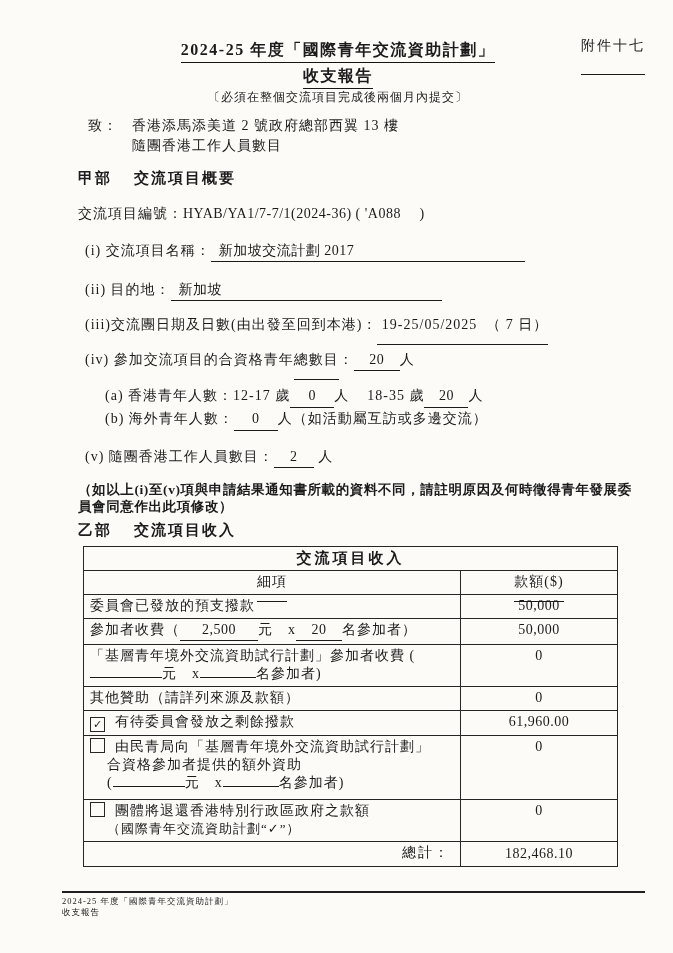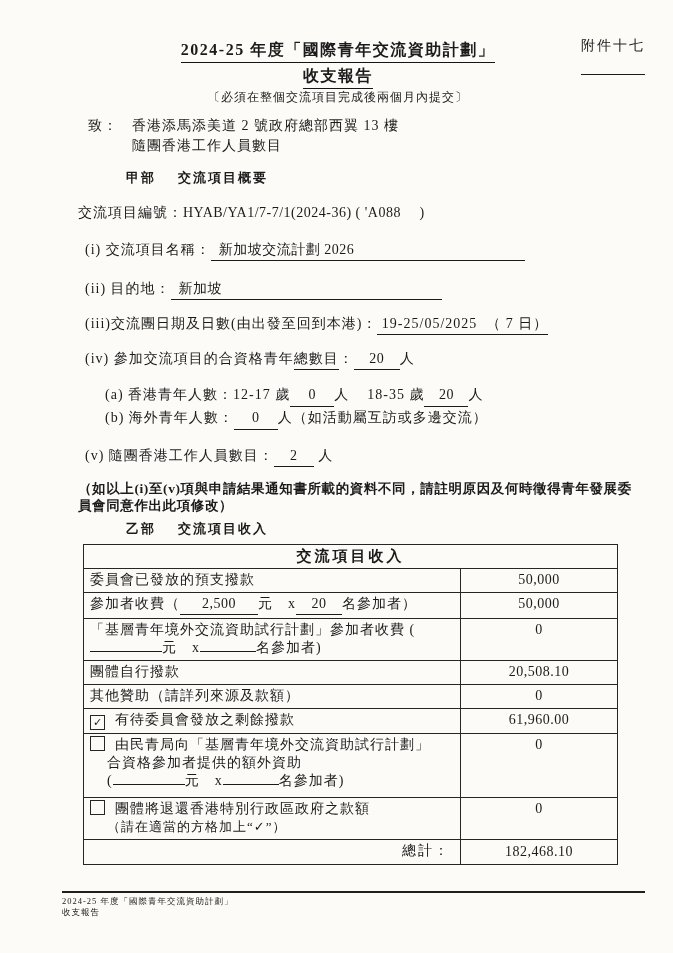--- a/index.html
+++ b/index.html
@@ -24,33 +24,33 @@
     display:inline-block; font-weight:bold; font-size:16px; letter-spacing:1.5px;
     border-bottom:1.7px solid #151515; padding-bottom:1px;
   }
   .t2 { margin-top:3px; }
   .subnote { margin-top:0; font-size:12px; letter-spacing:1px; }
 
   .content { margin-left:78px; width:562px; letter-spacing:1px; }
   .to-row { margin-top:10px; display:flex; margin-left:10px; line-height:20px; }
   .to-row .addr { margin-left:14px; }
 
-  .sec-head { margin-top:13px; font-weight:bold; font-size:13px; letter-spacing:2px;margin-left:48px; }
+  .sec-head { margin-top:13px; font-weight:bold; font-size:15px; letter-spacing:2px; }
   .sec-head .sec-title { margin-left:22px; }
 
   .line { line-height:19px; }
   .proj { margin-top:16px; }
   .proj .latin { letter-spacing:0.5px; }
   .it { margin-left:7px; }
   .mt18 { margin-top:18px; }
   .mt16 { margin-top:16px; }
   .mt14 { margin-top:14px; }
   .mt6  { margin-top:6px; }
 
-  .u { border-bottom:1.2px solid #1b1b1b; padding-bottom:3px; }
+  .u { border-bottom:1.2px solid #1b1b1b; padding-bottom:12px; }
   .blank {
     display:inline-block; border-bottom:1.2px solid #1b1b1b;
     text-align:center; letter-spacing:0.5px; padding-bottom:1px;
     vertical-align:baseline;
   }
   .blank.left { text-align:left; padding-left:8px; }
   .w308 { width:306px; } .w265 { width:263px; }
   .w46 { width:46px; } .w44 { width:44px; } .w40 { width:40px; }
   .w80 { width:78px; } .w48 { width:46px; }
   .w72 { width:72px; } .w58 { width:56px; }
@@ -113,21 +113,21 @@
     <div class="sec-head">
       <span>甲部</span><span class="sec-title">交流項目概要</span>
     </div>
 
     <div class="line proj">
       <span>交流項目編號：</span><span class="latin">HYAB/YA1/7-7/1(2024-36) (  'A088　 )</span>
     </div>
 
     <div class="line it mt18">
       <span>(i)</span>
-      <span>交流項目名稱：</span><span class="blank left w308"><span>新加坡交流計劃 2026</span></span>
+      <span>交流項目名稱：</span><span class="blank left w308"><span>新加坡交流計劃 2017</span></span>
     </div>
 
     <div class="line it mt18">
       <span>(ii)</span>
       <span>目的地：</span><span class="blank left w265"><span>新加坡</span></span>
     </div>
 
     <div class="line it mt14">
       <span>(iii)</span><span>交流團日期及日數(由出發至回到本港)：</span><span class="u">&nbsp;<span>19-25/05/2025</span>&nbsp;&nbsp;<span>（ 7 日）</span></span>
     </div>
@@ -160,40 +160,40 @@
 
     <table class="income">
       <colgroup>
           <col style="width:377px">
           <col style="width:157px">
         </colgroup>
       <tbody>
           <tr class="t-title">
         <td colspan="2">交流項目收入</td>
       </tr>
+      <tr class="t-head">
+        <td><span class="u">細項</span></td>
+        <td><span class="u">款額($)</span></td>
+      </tr>
       <tr>
         <td>委員會已發放的預支撥款</td>
         <td class="amount">50,000</td>
       </tr>
       <tr>
         <td>
           <span>參加者收費（</span><span class="blank w80"><span>2,500</span></span><span>元　x</span><span class="blank w48"><span>20</span></span><span>名參加者）</span>
         </td>
         <td class="amount">50,000</td>
       </tr>
       <tr class="r2h">
         <td>
           <span>「基層青年境外交流資助試行計劃」參加者收費</span>
           <span><span>(</span><span class="blank w72"></span><span>元　x</span><span class="blank w58"></span><span>名參加者)</span></span>
         </td>
         <td class="amount">0</td>
-      </tr>
-      <tr>
-        <td>團體自行撥款</td>
-        <td class="amount">20,508.10</td>
       </tr>
       <tr>
         <td>其他贊助（請詳列來源及款額）</td>
         <td class="amount">0</td>
       </tr>
       <tr>
         <td>
           <span class="cb"><span>✓</span></span><span>有待委員會發放之剩餘撥款</span>
         </td>
         <td class="amount">61,960.00</td>
@@ -202,21 +202,21 @@
         <td>
           <span class="cb"></span><span>由民青局向「基層青年境外交流資助試行計劃」</span>
           <span class="ind">合資格參加者提供的額外資助</span>
           <span class="ind"><span>(</span><span class="blank w72"></span><span>元　x</span><span class="blank w58"></span><span>名參加者)</span></span>
         </td>
         <td class="amount">0</td>
       </tr>
       <tr class="r7h">
         <td>
           <span class="cb"></span><span>團體將退還香港特別行政區政府之款額</span>
-          <span class="ind small13">（請在適當的方格加上“✓”）</span>
+          <span class="ind small13">（國際青年交流資助計劃“✓”）</span>
         </td>
         <td class="amount">0</td>
       </tr>
       <tr class="tr-total">
         <td class="tlab">總計：</td>
         <td class="amount">182,468.10</td>
       </tr>
     </tbody>
       </table>
   </div>

